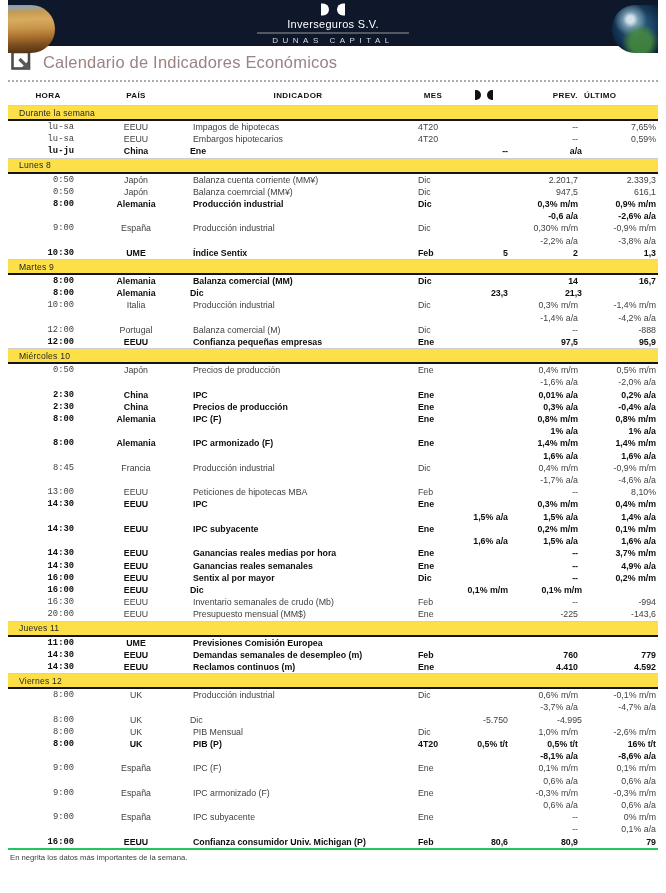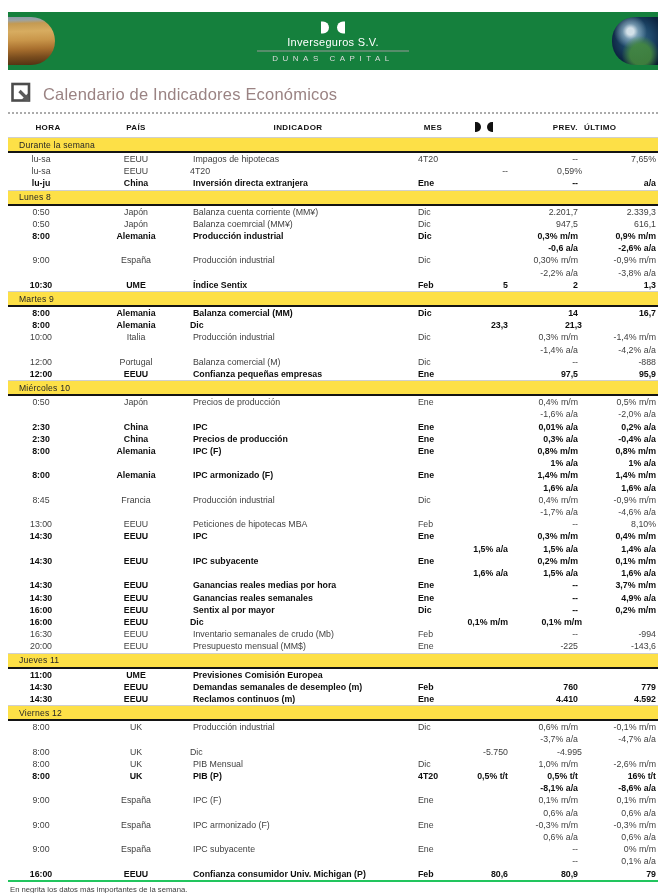--- a/index.html
+++ b/index.html
@@ -4,23 +4,23 @@
 <style>
   * { box-sizing: border-box; margin: 0; padding: 0; }
   html,body { background:#ffffff; }
   body {
     width: 666px;
     font-family: "Liberation Sans", sans-serif;
     color:#222;
   }
   
   .topbar {
-    margin: 12px 8px 0;
-    height: 58px;
-    background:#15803d;
+    margin: 0 8px 0;
+    height: 46px;
+    background:#0f172a;
     position: relative;
   }
   .desert {
     position:absolute; left:0; top:5px;
     width:47px; height:48px;
     border-radius:0 24px 24px 0;
     background:
       linear-gradient(178deg,
         #8d9aa6 0%, #9aa3a6 7%,
         #c49a52 14%, #d7ac60 30%,
@@ -46,21 +46,21 @@
     display:inline-block; width:8px; height:12px; background:#ffffff;
     vertical-align:middle;
   }
   .mark.d { border-radius:0 8px 8px 0; margin-right:4px; }
   .mark.c { border-radius:8px 0 0 8px; margin-left:4px; }
   .brand-name { color:#ffffff; font-size:11px; margin-top:3px; letter-spacing:.3px; }
   .brand-rule { width:152px; height:1px; background:#9a9a9a; margin:3px auto 2px; }
   .brand-sub { color:#dcdcdc; font-size:8px; letter-spacing:4.5px; }
 
   
-  .title-row { display:flex; align-items:center; gap:9px; margin:12px 8px 6px 10px; }
+  .title-row { display:flex; align-items:center; gap:9px; margin:4px 8px 6px 10px; }
   .title-text { font-size:16.5px; color:#9a8383; letter-spacing:.2px; }
   .dotted { border-top:2px dotted #ababab; margin:4px 8px 0; }
 
   
   .table { margin:0 8px; border-bottom:2px solid #22c55e; }
   .grid {
     display:grid;
     grid-template-columns: 80px 96px 228px 42px 60px 70px 74px;
   }
   .thead { font-size:8px; font-weight:bold; color:#111; padding:8px 0 5px; align-items:center; letter-spacing:.4px; }
@@ -74,21 +74,21 @@
   .band {
     background:#fde047;
     border-top:1px solid #cfcfcf;
     border-bottom:2px solid #141414;
     font-size:8.6px; font-weight:normal; color:#262626;
     padding:1.5px 0 1.5px 11px;
     letter-spacing:.2px;
   }
   .row { font-size:8.8px; line-height:12.2px; color:#3f3f3f; }
   .row.b { font-weight:bold; color:#0e0e0e; }
-  .c-hora { text-align:center; padding-right:14px; }
+  .c-hora { text-align:right; padding-right:14px;font-family:Liberation Mono, monospace; }
   .c-pais { text-align:center; }
   .c-ind  { text-align:left; padding-left:9px; }
   .c-mes  { text-align:left; padding-left:6px; }
   .c-dc   { text-align:right; padding-right:6px; }
   .c-prev { text-align:right; padding-right:6px; }
   .c-ult  { text-align:right; padding-right:2px; }
 
   
   .foot { margin:3px 8px 8px 10px; font-size:7.7px; color:#3d3d3d; line-height:10.5px; }
 </style>
@@ -137,29 +137,29 @@
         <span class="c-pais">EEUU</span>
         <span class="c-ind">Impagos de hipotecas</span>
         <span class="c-mes">4T20</span>
         <span class="c-dc"></span>
         <span class="c-prev">--</span>
         <span class="c-ult">7,65%</span>
       </div>
       <div class="grid row">
         <span class="c-hora">lu-sa</span>
         <span class="c-pais">EEUU</span>
+        <span class="c-ind">Embargos hipotecarios</span>
         <span class="c-mes">4T20</span>
         <span class="c-dc"></span>
         <span class="c-prev">--</span>
         <span class="c-ult">0,59%</span>
       </div>
       <div class="grid row b">
         <span class="c-hora">lu-ju</span>
         <span class="c-pais">China</span>
-        <span class="c-ind">Inversión directa extranjera</span>
         <span class="c-mes">Ene</span>
         <span class="c-dc"></span>
         <span class="c-prev">--</span>
         <span class="c-ult">a/a</span>
       </div>
       <div class="band">Lunes 8</div>
       <div class="grid row">
         <span class="c-hora">0:50</span>
         <span class="c-pais">Japón</span>
         <span class="c-ind">Balanza cuenta corriente (MM¥)</span>

